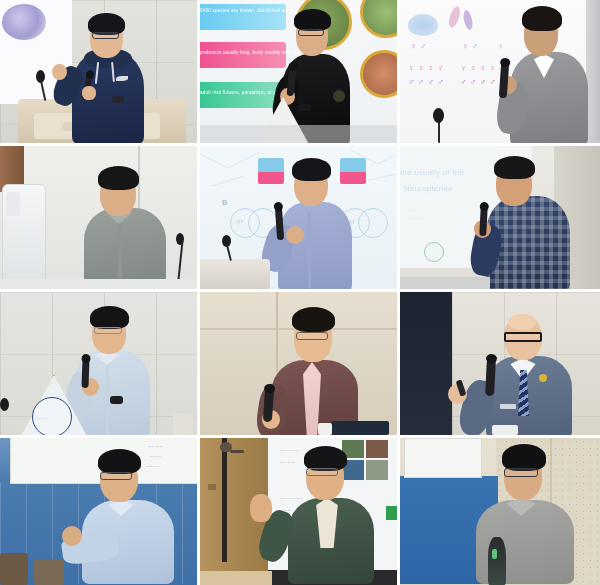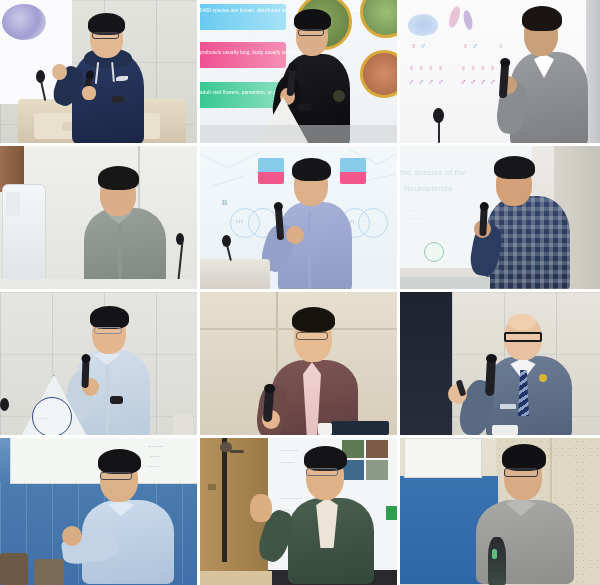--- a/index.html
+++ b/index.html
@@ -267,21 +267,21 @@
       <div class="podium" style="left:-4px;bottom:0;width:74px;height:30px;background:linear-gradient(180deg,#e9e6e0,#d4d0c8);"></div>
       <div class="mic-stand" style="left:28px;bottom:28px;width:2px;height:16px;transform:rotate(-14deg);"></div>
       <div class="mic-head" style="left:22px;bottom:42px;width:9px;height:12px;"></div>
     </div>
   </div>
 
   <div class="cell lastcol">
     <div class="photo">
       <div class="bg" style="background:linear-gradient(180deg,#eceae6,#e0ddd7)"></div>
       <div class="screen" style="left:0;top:0;width:132px;height:122px;background:#f2f6f7;"></div>
-      <div class="slidetext" style="left:0px;top:22px;font-size:8px;color:#cfe0ea;">the species of the</div>
+      <div class="slidetext" style="left:0px;top:22px;font-size:8px;color:#cfe0ea;">the usually of the</div>
       <div class="slidetext" style="left:4px;top:38px;font-size:8px;color:#cfe0ea;">Neuropterida</div>
       <div class="tinytext" style="left:4px;top:62px;color:#cfd9de;">— — —</div>
       <div class="tinytext" style="left:4px;top:70px;color:#d3dbe0;">— — — — —</div>
       <div class="emblem" style="left:24px;top:96px;width:20px;height:20px;border-color:#9ec8b0;background:#eff7f2;"></div>
       <div style="position:absolute;right:0;top:0;width:46px;height:100%;background:linear-gradient(90deg,#d8d5cd,#c6c3bb);"></div>
       <div class="person">
         <div class="torso" style="left:86px;top:50px;width:84px;height:96px;
                     background:
                       repeating-linear-gradient(90deg, rgba(255,255,255,.22) 0 4px, transparent 4px 9px),
                       repeating-linear-gradient(0deg, rgba(255,255,255,.18) 0 4px, transparent 4px 9px),

